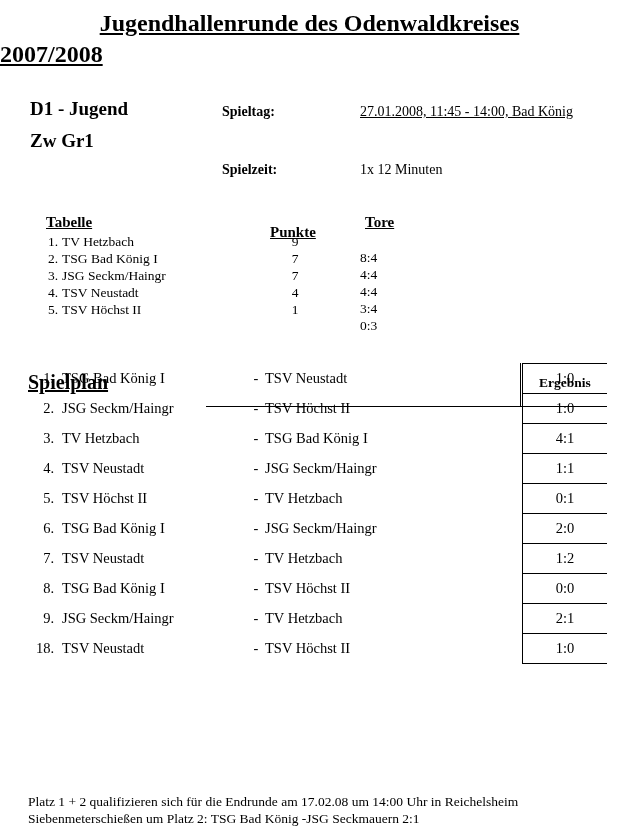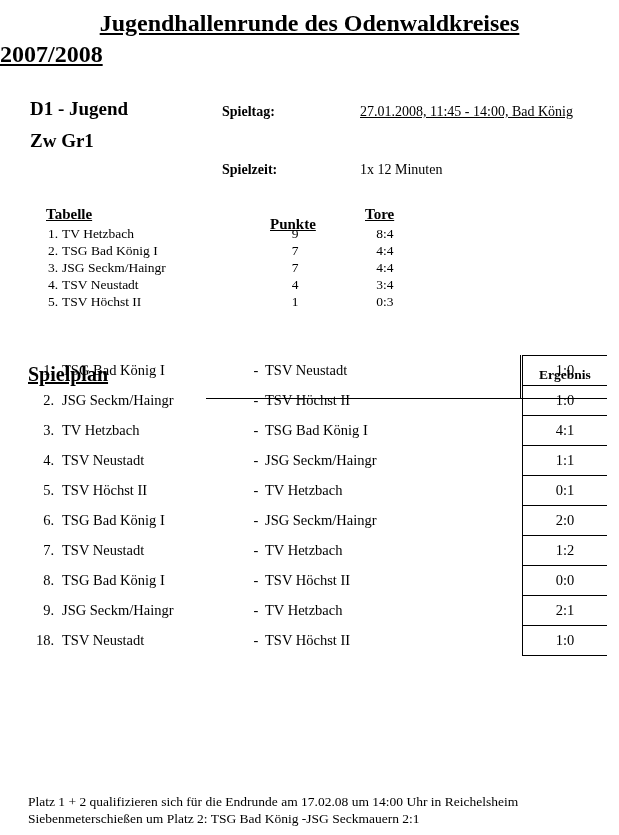--- a/index.html
+++ b/index.html
@@ -87,21 +87,21 @@
   .meta-value-2 {
     position: absolute;
     left: 360px;
     top: 64px;
     font-size: 14px;
   }
 
   
   .standings {
     position: relative;
-    margin-top: 8px;
+    margin-top: 16px;
     padding-left: 30px;
   }
   .standings-head {
     position: relative;
     height: 20px;
     font-weight: bold;
     font-size: 15px;
   }
   .standings-head .h-tabelle {
     position: absolute;
@@ -140,22 +140,22 @@
     position: absolute;
     left: 240px;
     width: 50px;
     text-align: center;
     top: 0;
   }
   .standings-row .s-goals {
     position: absolute;
     left: 330px;
     width: 50px;
-    text-align: center;
-    top: 0;
+    text-align: left;
+    top: 16px;
   }
 
   
   .fixtures {
     position: relative;
     margin-top: 26px;
     padding-left: 22px;
     padding-right: 12px;
   }
   .fixtures-title {

